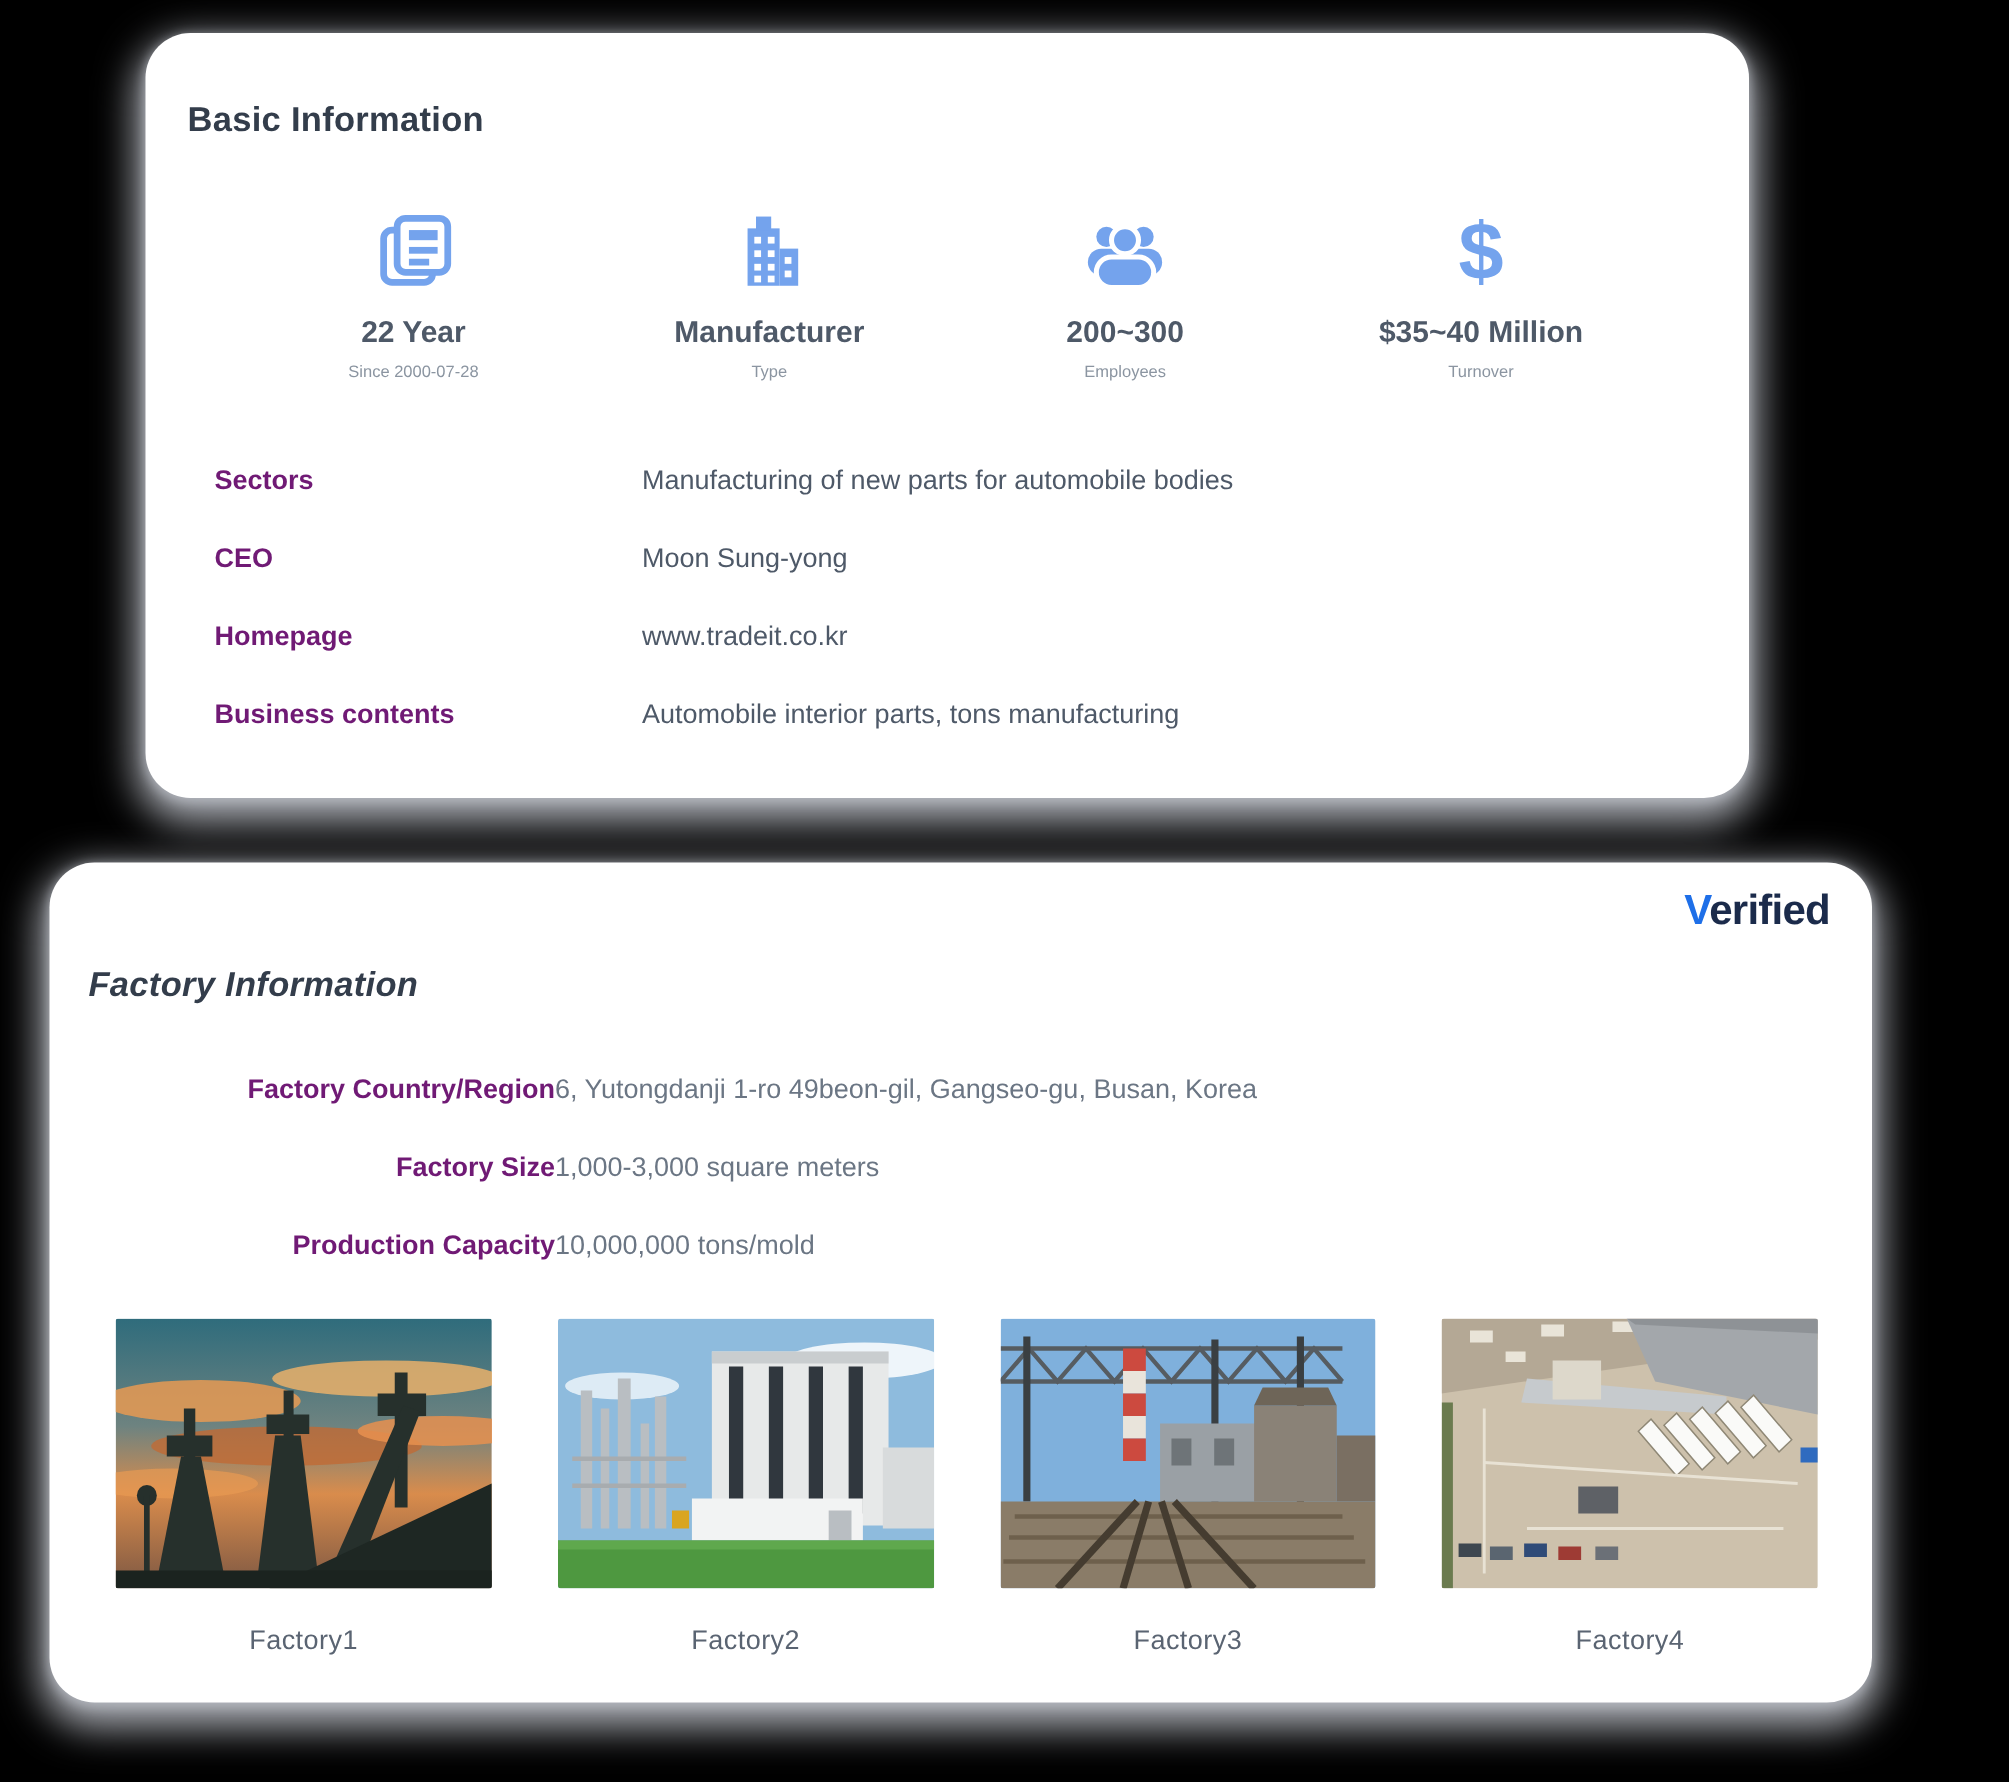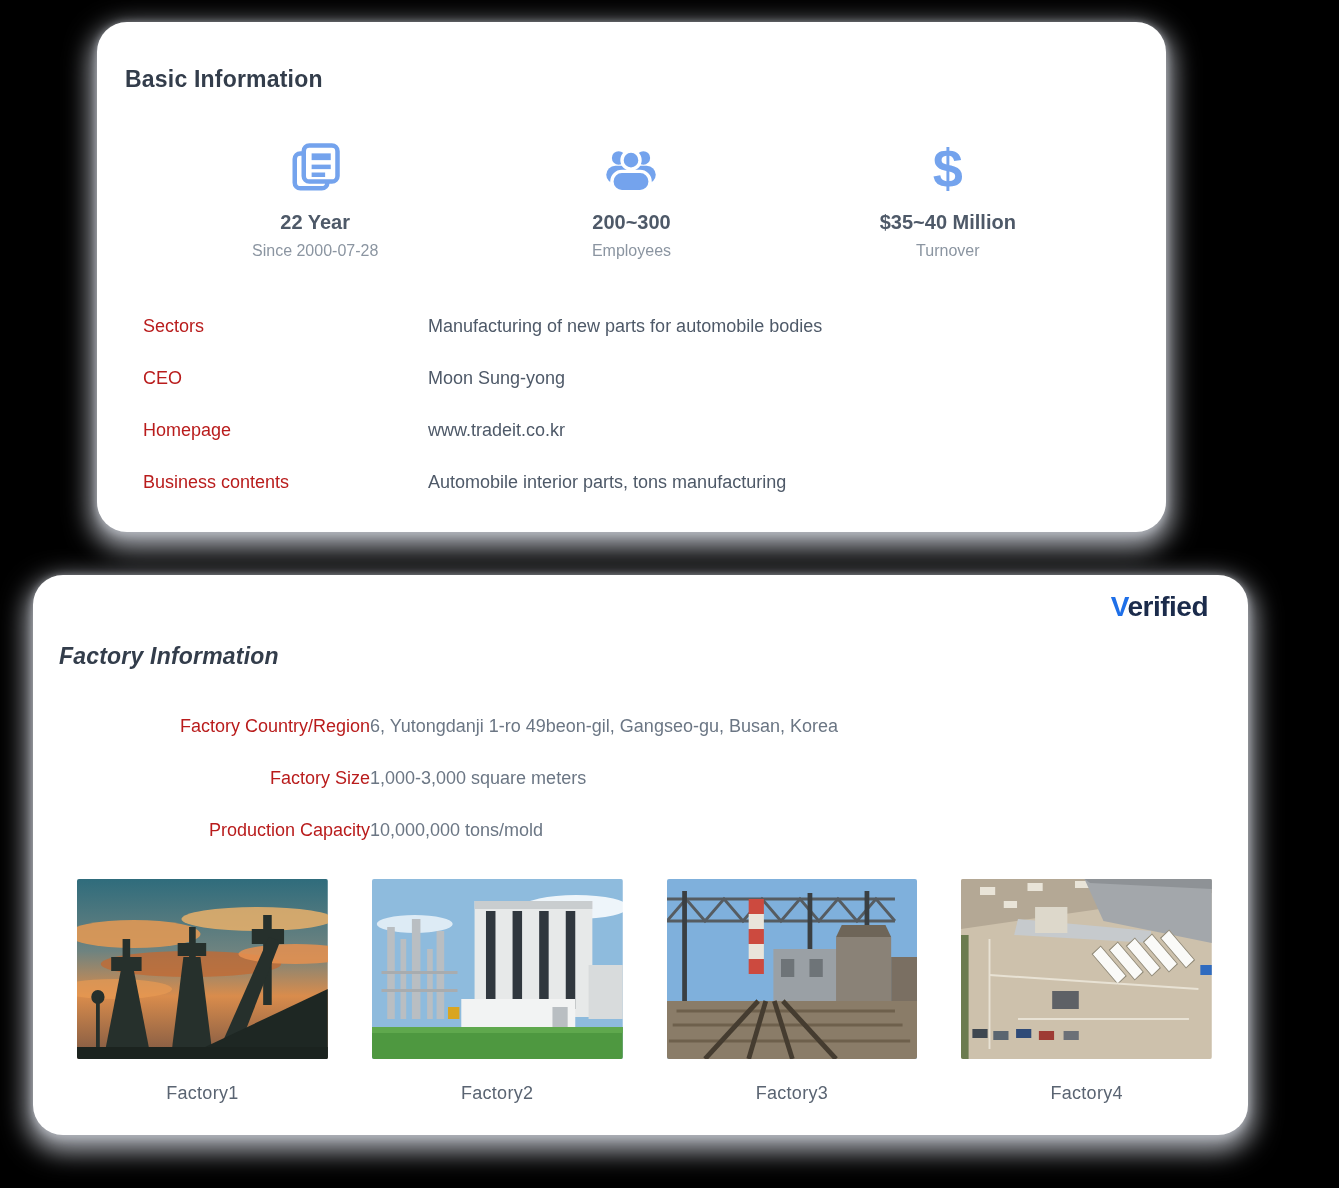--- a/index.html
+++ b/index.html
@@ -42,21 +42,21 @@
   }
   .stat .stat-value{
     margin-top:16px;
     font-size:20px;
     font-weight:700;
     color:#4E5968;
     text-align:center;
   }
   .stat .stat-label{
     margin-top:8px;
-    font-size:16px;
+    font-size:11px;
     color:#8B95A1;
   }
   .dollar-glyph{
     font-size:54px;
     line-height:54px;
     font-weight:600;
     color:#74A3ED;
   }
 
   
@@ -64,30 +64,30 @@
   .card-factory .info-rows{ margin:46px 0 0 52px;text-align:right; }
   .info-row{
     display:flex;
     align-items:flex-start;
     margin-bottom:31px;
     font-size:18px;
   }
   .info-row .row-label{
     width:285px;
     flex:0 0 285px;
-    font-weight:400;
-    color:#b91c1c;
+    font-weight:700;
+    color:#701a75;
   }
   .info-row .row-value{ color:#4E5968; }
   .card-factory .info-row .row-value{ color:#6B7684; }
 
   
   .verified{
     position:absolute;
-    top:16px; right:40px;
+    top:16px; right:28px;
   }
   .verified span{
     display:inline-block;
     font-size:28px;
     font-weight:800;
     color:#1B2B4B;
     letter-spacing:-0.5px;
   }
   .verified span::first-letter{ color:#1E6FE8; }
 
@@ -127,20 +127,41 @@
           <rect x="14" y="4" width="30" height="32" rx="5" fill="#fff" stroke="#74A3ED" stroke-width="4"></rect>
           <rect x="21" y="11" width="17" height="6" fill="#74A3ED"></rect>
           <rect x="21" y="21" width="17" height="4" fill="#74A3ED"></rect>
           <rect x="21" y="28" width="12" height="4" fill="#74A3ED"></rect>
         </svg>
       </div>
       <div class="stat-value">22 Year</div>
       <div class="stat-label">Since 2000-07-28</div>
     </div>
 
+    <div class="stat">
+      <div class="icon-box">
+        <svg width="54" height="54" viewBox="0 0 48 48">
+          <rect x="11" y="10" width="19" height="34" fill="#74A3ED"></rect>
+          <rect x="16" y="3" width="9" height="8" fill="#74A3ED"></rect>
+          <rect x="30" y="22" width="11" height="22" fill="#74A3ED"></rect>
+          <rect x="15" y="15" width="4" height="4" fill="#fff"></rect>
+            <rect x="23" y="15" width="4" height="4" fill="#fff"></rect>
+          <rect x="15" y="23" width="4" height="4" fill="#fff"></rect>
+            <rect x="23" y="23" width="4" height="4" fill="#fff"></rect>
+          <rect x="15" y="31" width="4" height="4" fill="#fff"></rect>
+            <rect x="23" y="31" width="4" height="4" fill="#fff"></rect>
+          <rect x="15" y="38" width="4" height="4" fill="#fff"></rect>
+            <rect x="23" y="38" width="4" height="4" fill="#fff"></rect>
+          <rect x="33" y="27" width="4" height="4" fill="#fff"></rect>
+            <rect x="33" y="35" width="4" height="4" fill="#fff"></rect>
+        </svg>
+      </div>
+      <div class="stat-value">Manufacturer</div>
+      <div class="stat-label">Type</div>
+    </div>
 
     <div class="stat">
       <div class="icon-box">
         <svg width="54" height="54" viewBox="0 0 48 48">
           <circle cx="13" cy="15" r="6" fill="#74A3ED"></circle>
           <rect x="2" y="22" width="22" height="16" rx="8" fill="#74A3ED"></rect>
           <circle cx="35" cy="15" r="6" fill="#74A3ED"></circle>
           <rect x="24" y="22" width="22" height="16" rx="8" fill="#74A3ED"></rect>
           <circle cx="24" cy="17" r="8" fill="#74A3ED" stroke="#fff" stroke-width="3"></circle>
           <rect x="7" y="27" width="34" height="18" rx="9" fill="#74A3ED" stroke="#fff" stroke-width="3"></rect>

